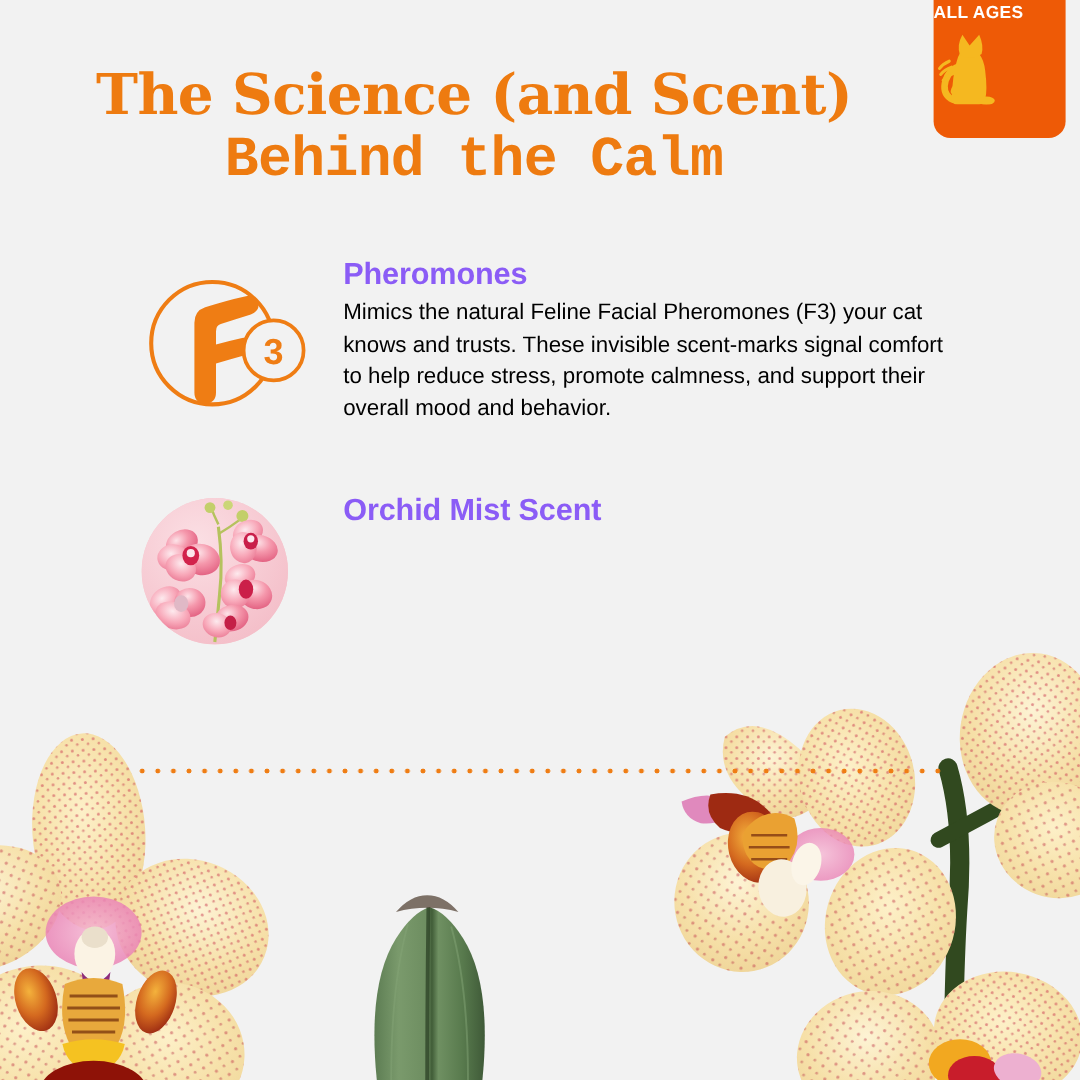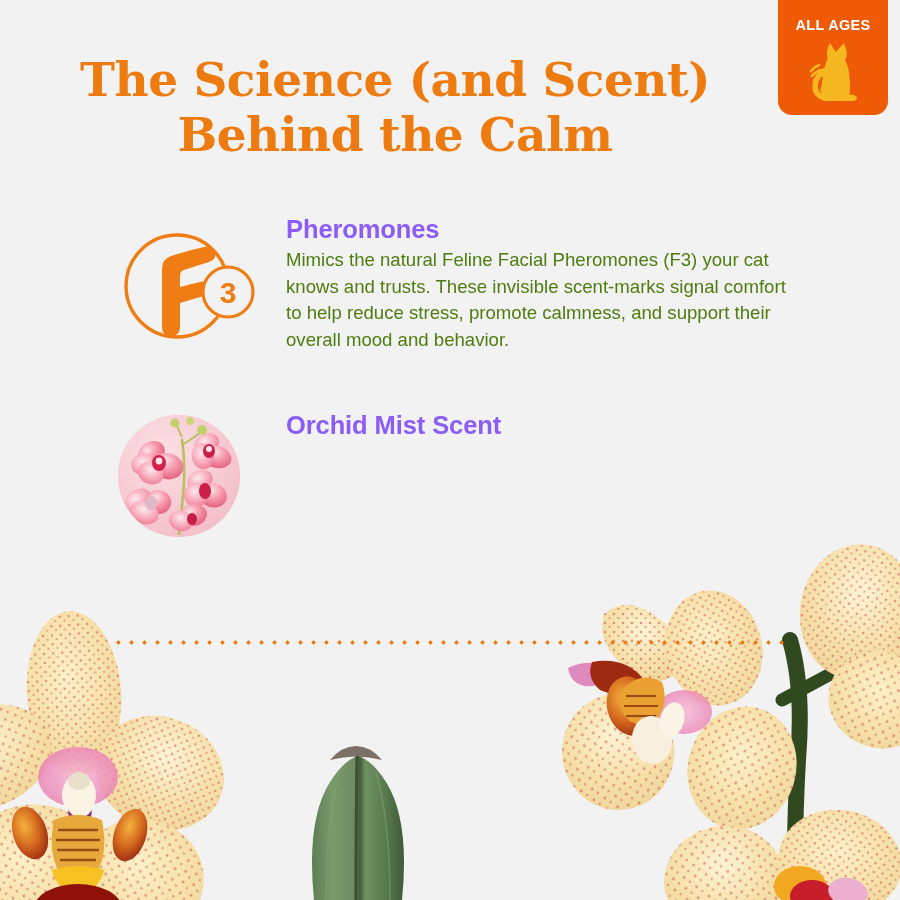--- a/index.html
+++ b/index.html
@@ -14,22 +14,22 @@
   }
 
   
   .badge {
     position:absolute;
     top:0; left:778px;
     width:110px; height:115px;
     background:#ee5a06;
     border-radius:0 0 14px 14px;
     display:flex; flex-direction:column;
-    align-items:center;
-    padding-top:18px;
+    align-items:flex-start;
+    padding-top:4px;
     z-index:40;
   }
   .badge-label {
     color:#ffffff;
     font-size:14.5px;
     font-weight:bold;
     letter-spacing:.3px;
     line-height:1;
   }
   .badge-cat { margin-top:6px; }
@@ -40,21 +40,21 @@
     top:52px; left:0; width:790px;
     text-align:center;
     color:#ee7b10;
     font-family:"DejaVu Serif", serif;
     font-weight:bold;
     font-size:47px;
     line-height:1.18;
     letter-spacing:-0.5px;
     z-index:20;
   }
-  .title .l2 { display:block; }
+  .title .l2 { display:block;font-family:Liberation Mono, monospace; }
 
   
   .content { position:absolute; top:215px; left:0; width:900px; z-index:20; }
 
   .row { display:flex; align-items:flex-start; padding-left:118px; }
   .row-2 { margin-top:32px; }
 
   .icon-col {
     width:168px;
     flex:0 0 168px;
@@ -68,21 +68,21 @@
   .heading {
     font-size:25.5px;
     font-weight:bold;
     color:#8b5cf6;
     letter-spacing:-0.1px;
     margin-bottom:3px;
   }
   .body-text {
     font-size:18.6px;
     line-height:1.43;
-    color:#4d7c0f;
+    color:#000000;
   }
 
   
   .f3-wrap { position:relative; width:140px; height:118px; }
 
   
   .orchid-circle {
     width:122px; height:122px;
     border-radius:50%;
     overflow:hidden;

